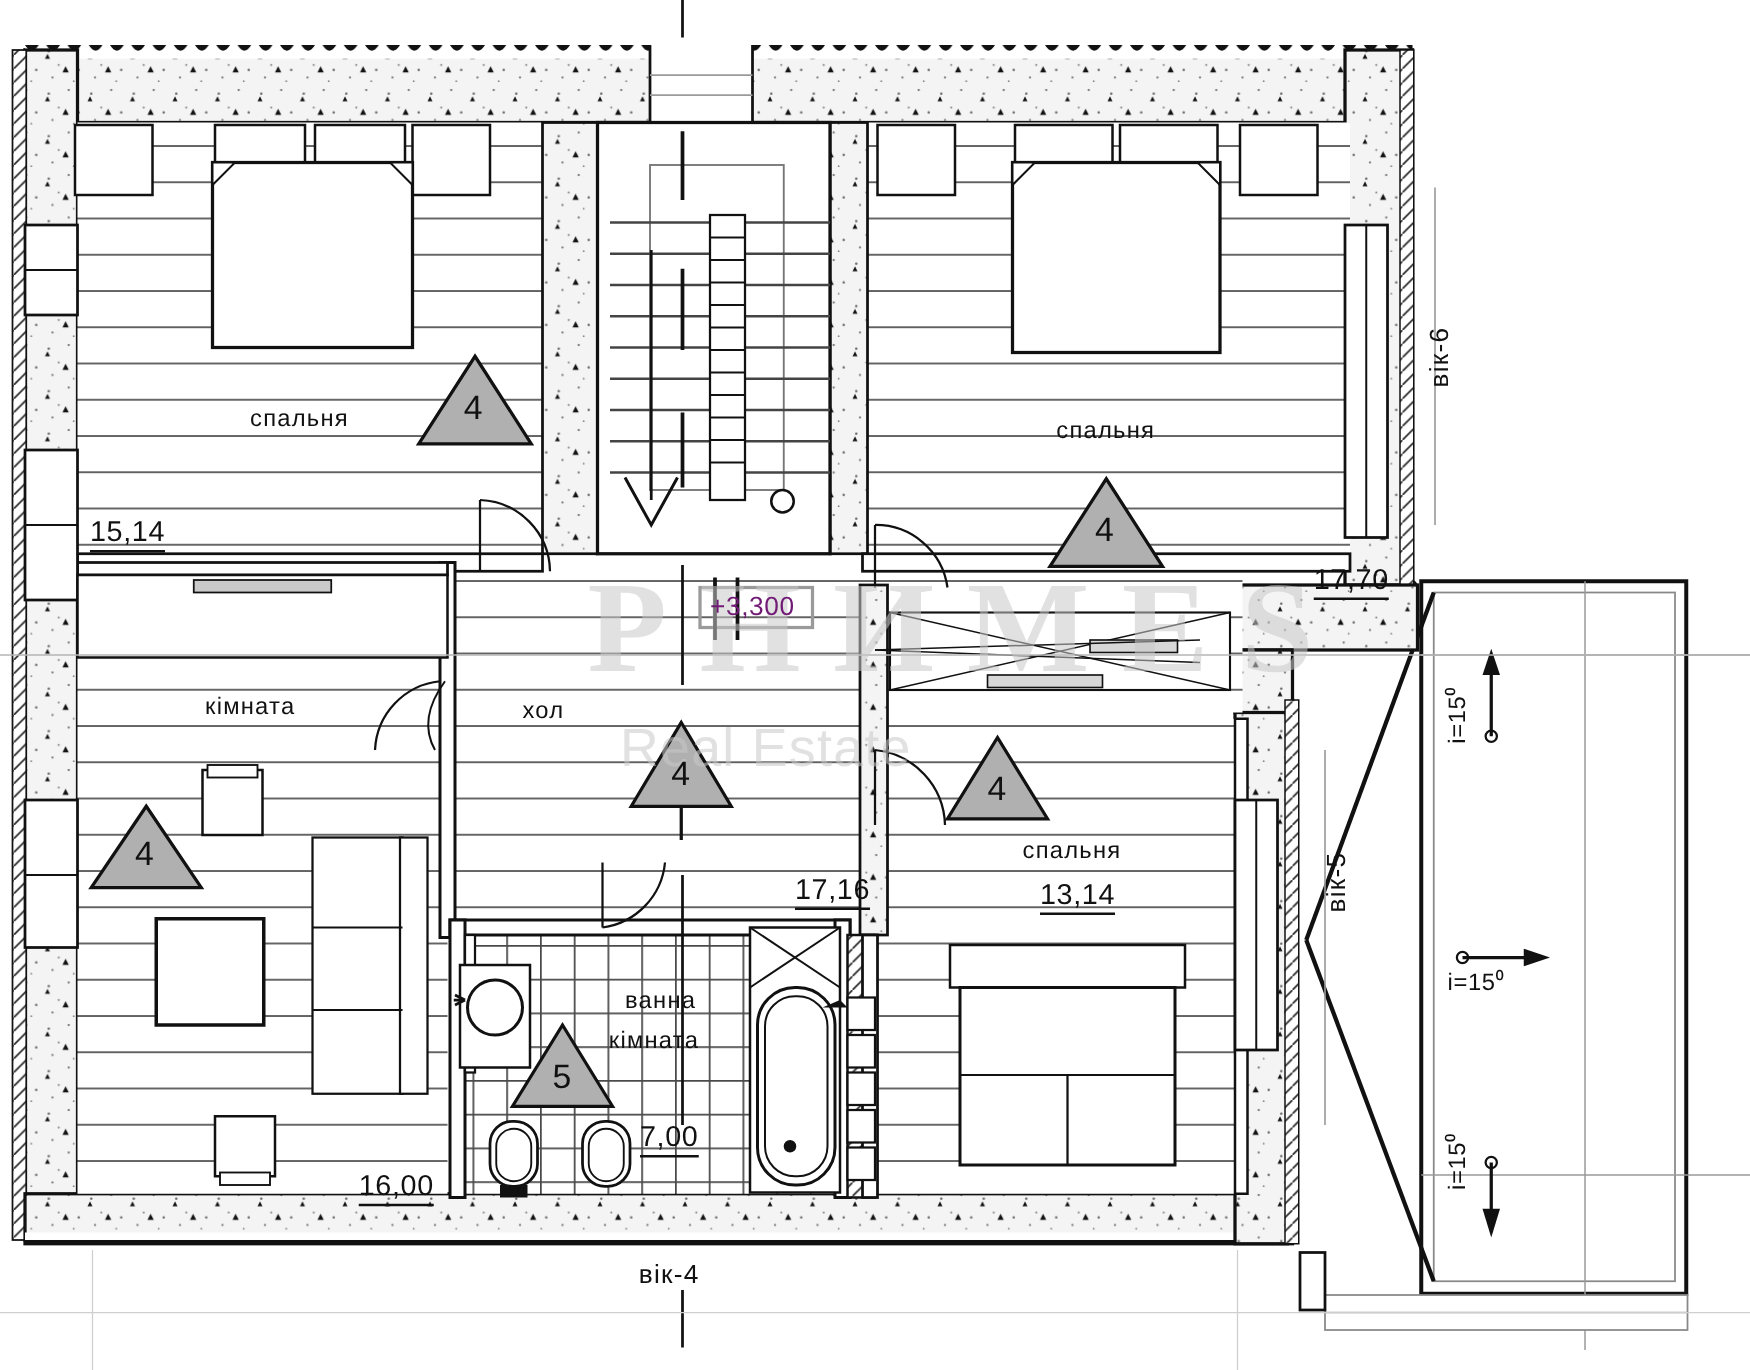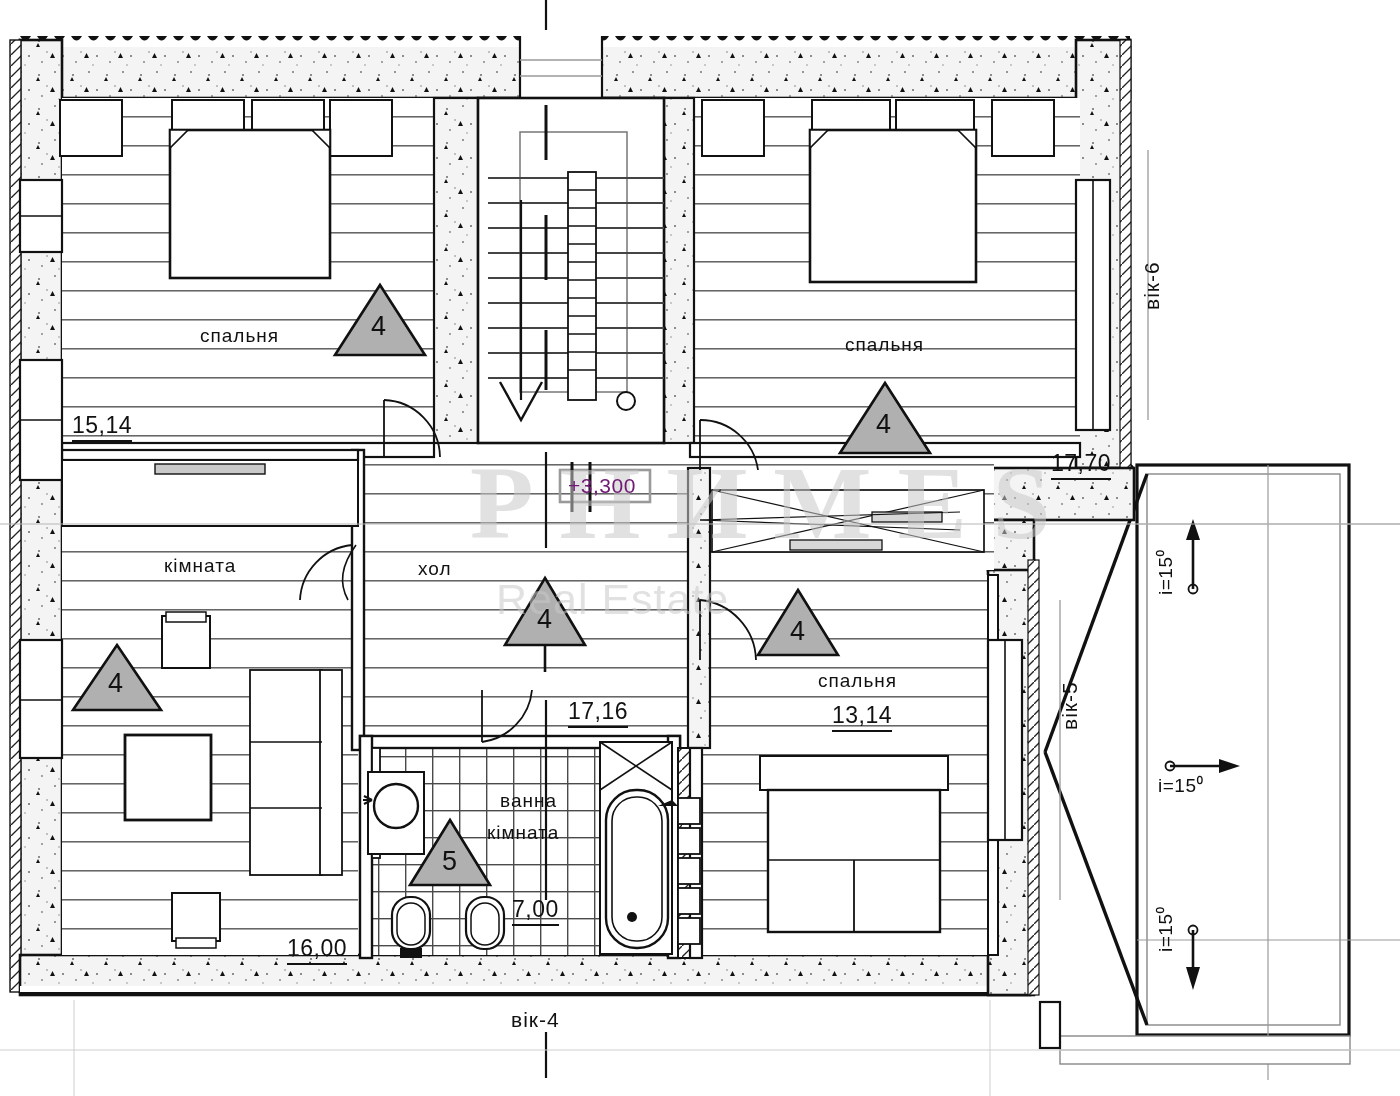--- a/index.html
+++ b/index.html
@@ -439,21 +439,21 @@
   <div class="lbl room-name" style="left:200px; top:325px;">спальня</div>
   <div class="lbl area-val" style="left:72px; top:412px;text-align:right;">15,14</div>
 
   <div class="lbl room-name" style="left:845px; top:334px;">спальня</div>
   <div class="lbl area-val" style="left:1051px; top:450px;">17,70</div>
 
   <div class="lbl room-name" style="left:164px; top:555px;">кімната</div>
   <div class="lbl area-val" style="left:287px; top:935px;">16,00</div>
 
   <div class="lbl room-name" style="left:418px; top:558px;">хол</div>
-  <div class="lbl area-val" style="left:568px; top:698px;">17,16</div>
+  <div class="lbl area-val" style="left:636px; top:698px;">17,16</div>
 
   <div class="lbl room-name" style="left:818px; top:670px;">спальня</div>
   <div class="lbl area-val" style="left:832px; top:702px;text-align:center;">13,14</div>
 
   <div class="lbl room-name" style="left:500px; top:790px;">ванна</div>
   <div class="lbl room-name" style="left:487px; top:822px;">кімната</div>
   <div class="lbl area-val" style="left:512px; top:896px;">7,00</div>
 
   <div class="lbl elev" style="left:568px; top:474px;">+3,300</div>
 

